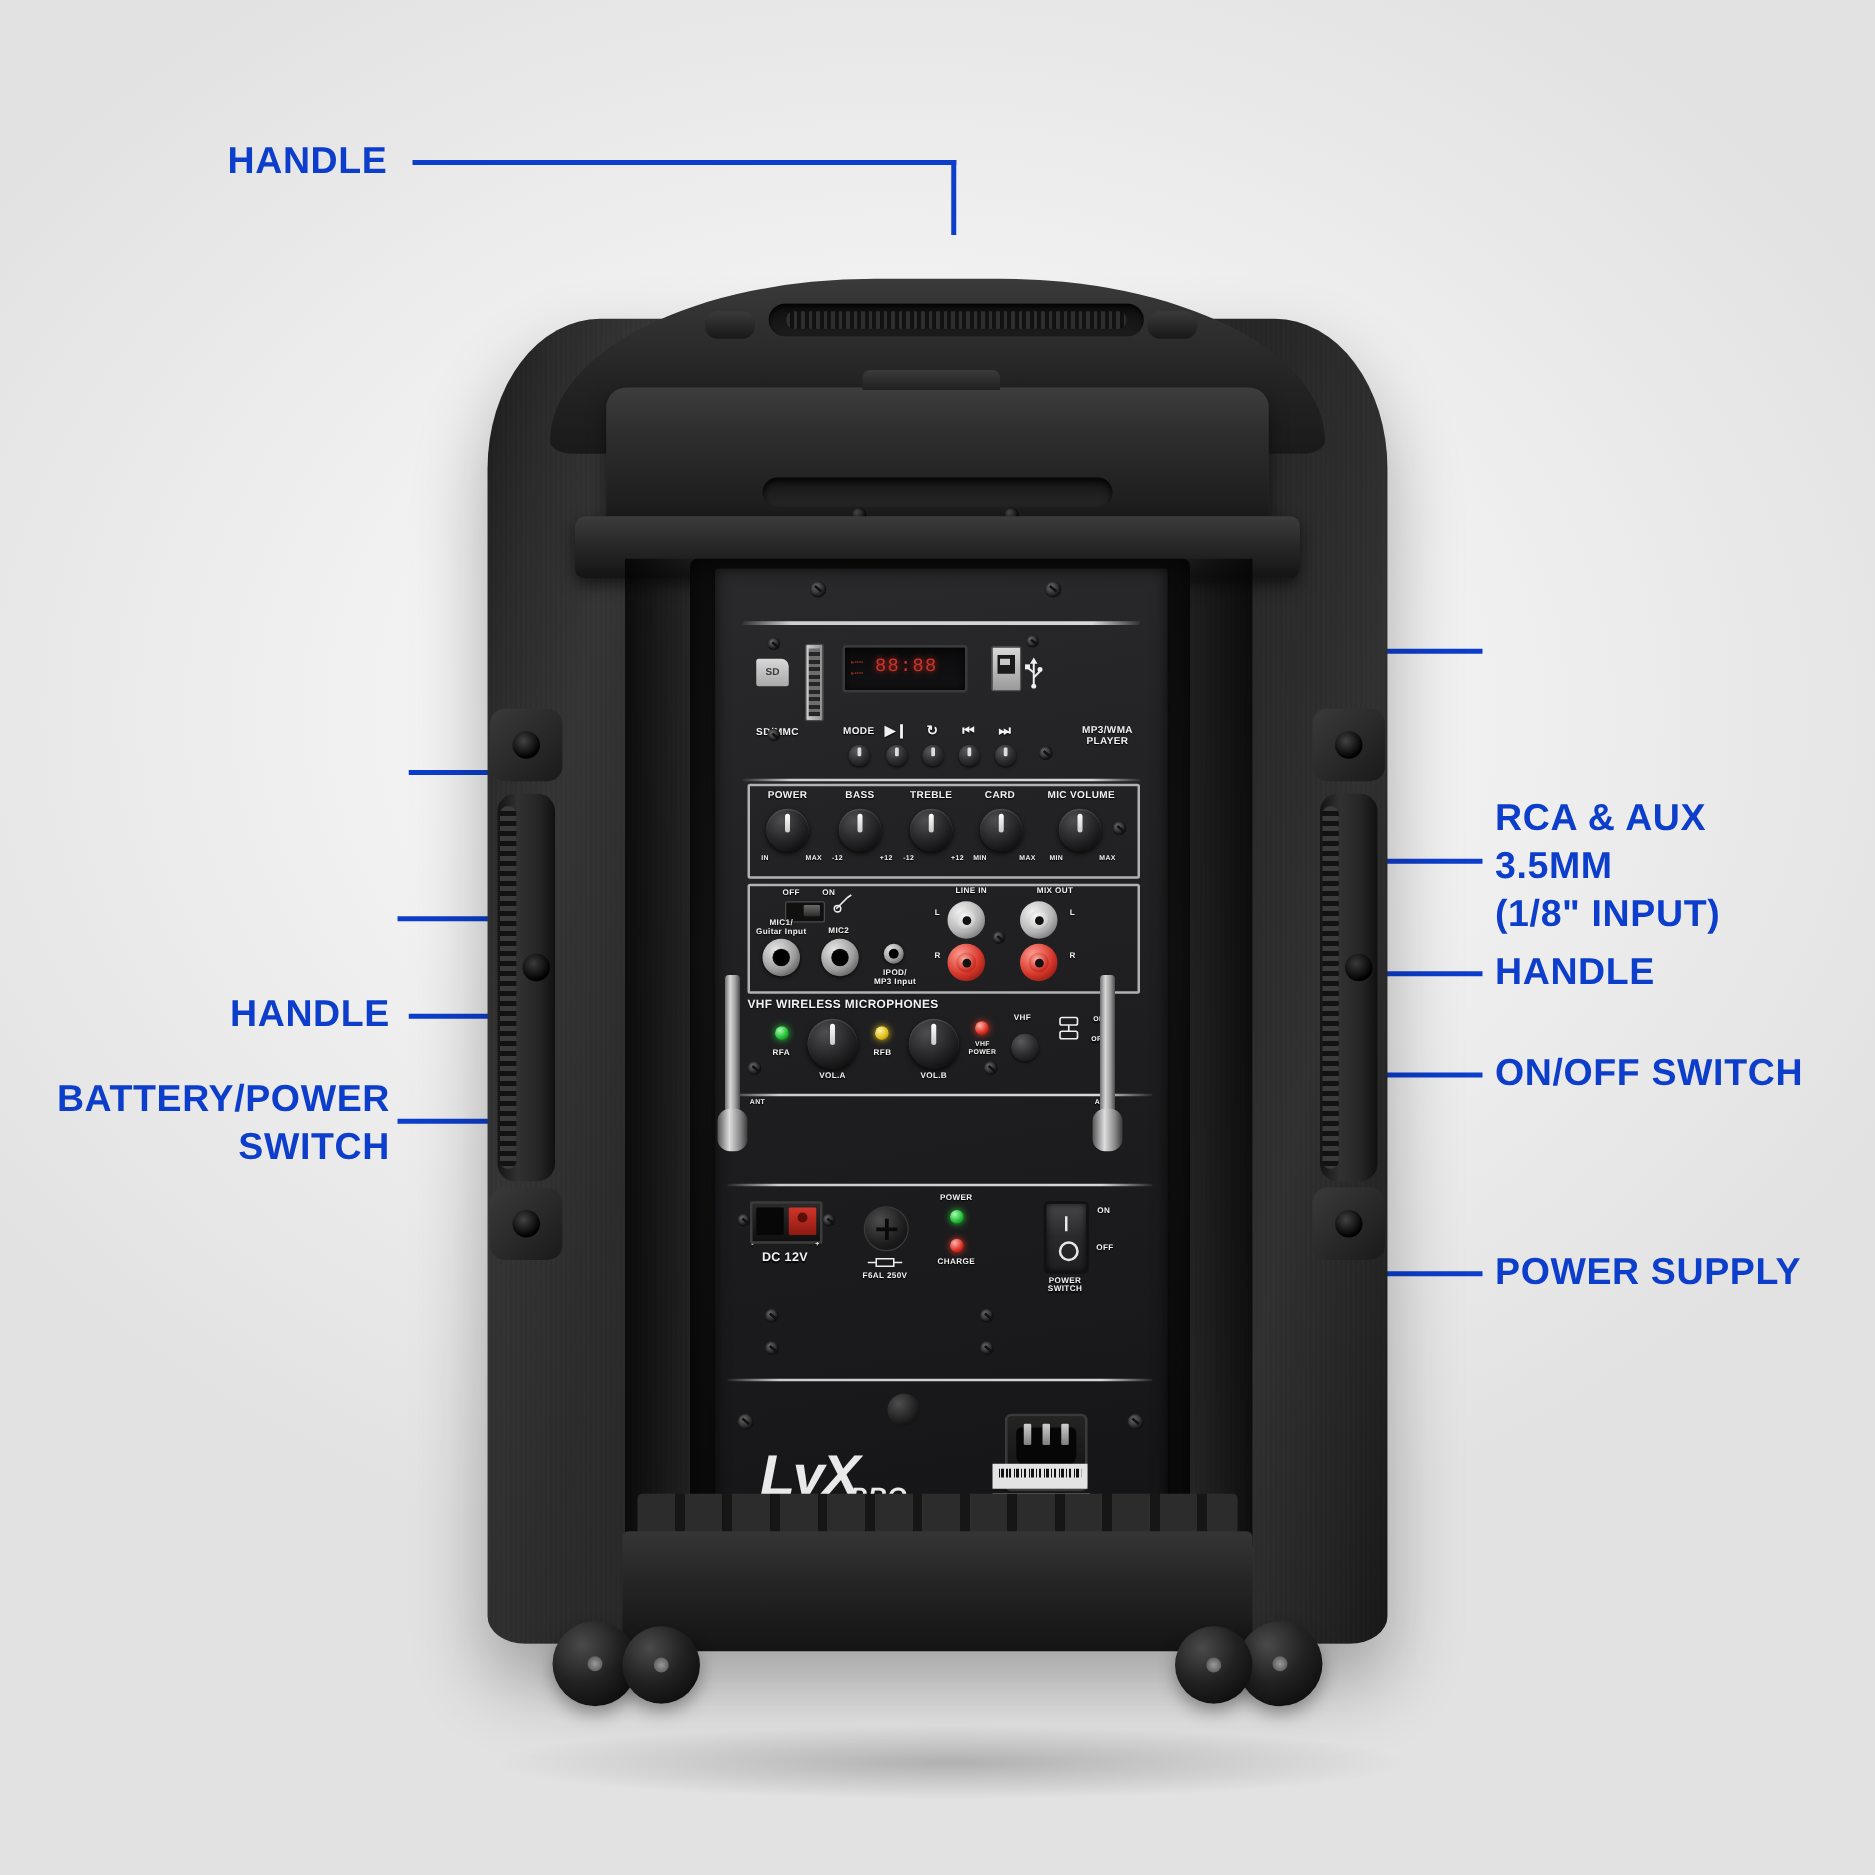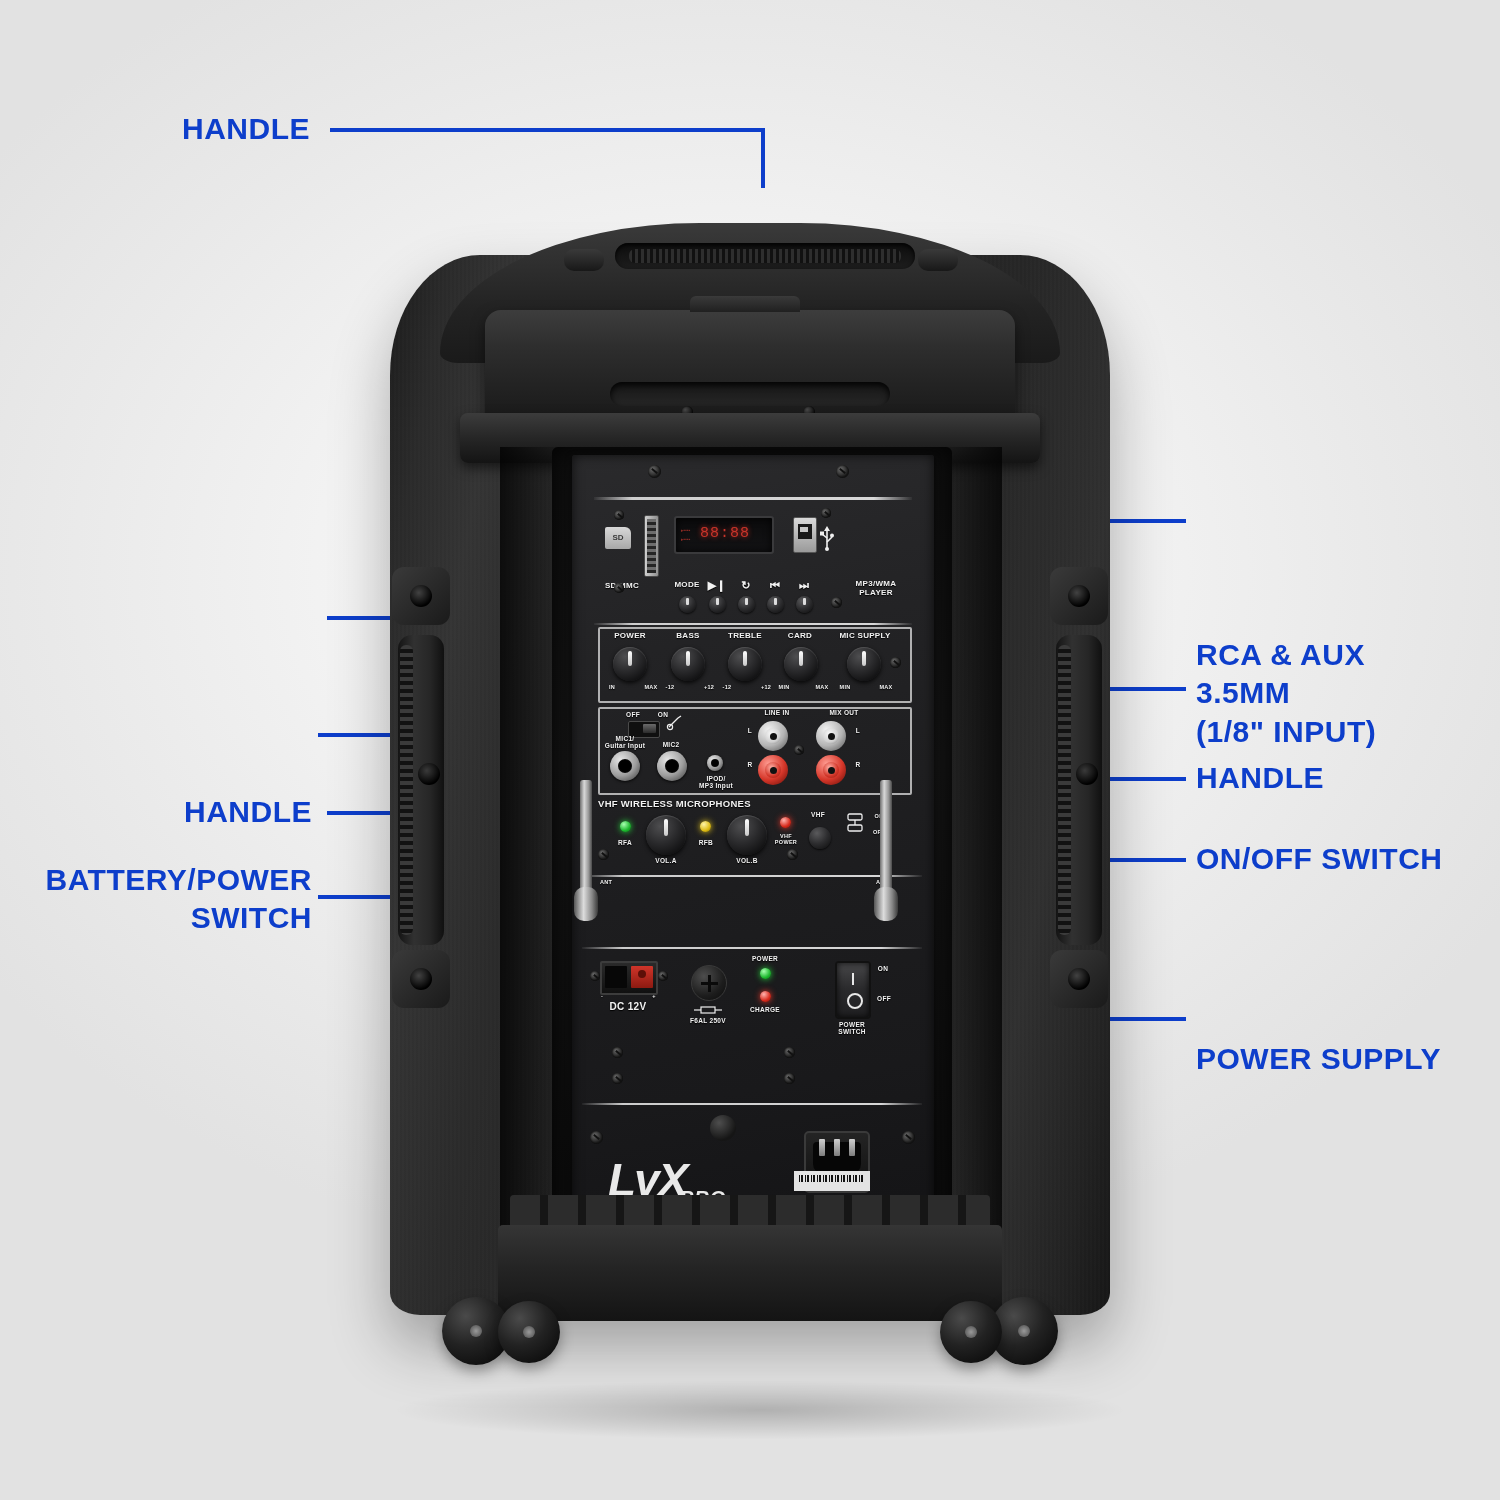--- a/index.html
+++ b/index.html
@@ -284,21 +284,21 @@
 3.5MM
 (1/8" INPUT)</div>
   <div class="leader h" style="left:827px;top:687px;width:359px;"></div>
 
   <div class="lbl l" style="left:1196px;top:759px;width:300px;">HANDLE</div>
   <div class="leader h" style="left:1079px;top:777px;width:107px;"></div>
 
   <div class="lbl l" style="left:1196px;top:840px;width:300px;">ON/OFF SWITCH</div>
   <div class="leader h" style="left:886px;top:858px;width:300px;"></div>
 
-  <div class="lbl l" style="left:1196px;top:999px;width:300px;margin-top:41px;">POWER SUPPLY</div>
+  <div class="lbl l" style="left:1196px;top:999px;width:300px;">POWER SUPPLY</div>
   <div class="leader h" style="left:881px;top:1017px;width:305px;"></div>
 
   <div id="speaker">
 
     <div class="cab"></div>
 
     <div class="topshell">
       <div class="topgrip"></div>
       <div class="topnub a"></div>
       <div class="topnub b"></div>
@@ -356,21 +356,21 @@
           <line x1="8" y1="4" x2="8" y2="24"></line>
             <line x1="8" y1="13" x2="3" y2="9"></line>
           <line x1="8" y1="17" x2="13" y2="12"></line>
         </g>
         <circle cx="8" cy="24" r="2" fill="#f0f0f0"></circle>
         <rect x="1" y="6.5" width="4" height="4" fill="#f0f0f0"></rect>
         <polygon points="8,1 11,6 5,6" fill="#f0f0f0"></polygon>
         <circle cx="13" cy="10.5" r="2" fill="#f0f0f0"></circle>
       </svg>
       <div class="pscrew" style="left:249px;top:53px;width:10px;height:10px;"></div>
-      <div class="mini" style="left:266px;top:124px;width:76px;">MP3/WMA
+      <div class="mini" style="left:276px;top:124px;width:76px;">MP3/WMA
 PLAYER</div>
 
       <div class="mini" style="left:95px;top:125px;width:40px;">MODE</div>
       <div class="btn" style="left:107px;top:141px;">
           <i></i>
         </div>
 
       <div class="mini" style="left:133px;top:124px;width:24px;font-size:11px;">▶❙</div>
       <div class="btn" style="left:137px;top:141px;">
           <i></i>
@@ -417,21 +417,21 @@
       <div class="mini xs" style="left:145px;top:229px;width:20px;">-12</div>
       <div class="mini xs" style="left:183px;top:229px;width:22px;">+12</div>
 
       <div class="mini" style="left:207px;top:176px;width:42px;">CARD</div>
       <div class="knob" style="left:212px;top:192px;">
           <i></i>
         </div>
       <div class="mini xs" style="left:201px;top:229px;width:22px;">MIN</div>
       <div class="mini xs" style="left:239px;top:229px;width:22px;">MAX</div>
 
-      <div class="mini" style="left:255px;top:176px;width:76px;">MIC SUPPLY</div>
+      <div class="mini" style="left:255px;top:176px;width:76px;">MIC VOLUME</div>
       <div class="knob" style="left:275px;top:192px;">
           <i></i>
         </div>
       <div class="mini xs" style="left:262px;top:229px;width:22px;">MIN</div>
       <div class="mini xs" style="left:302px;top:229px;width:24px;">MAX</div>
 
       <div class="pscrew" style="left:318px;top:202px;width:11px;height:11px;"></div>
 
       <div class="sec" style="left:26px;top:252px;width:310px;height:84px;"></div>
 

